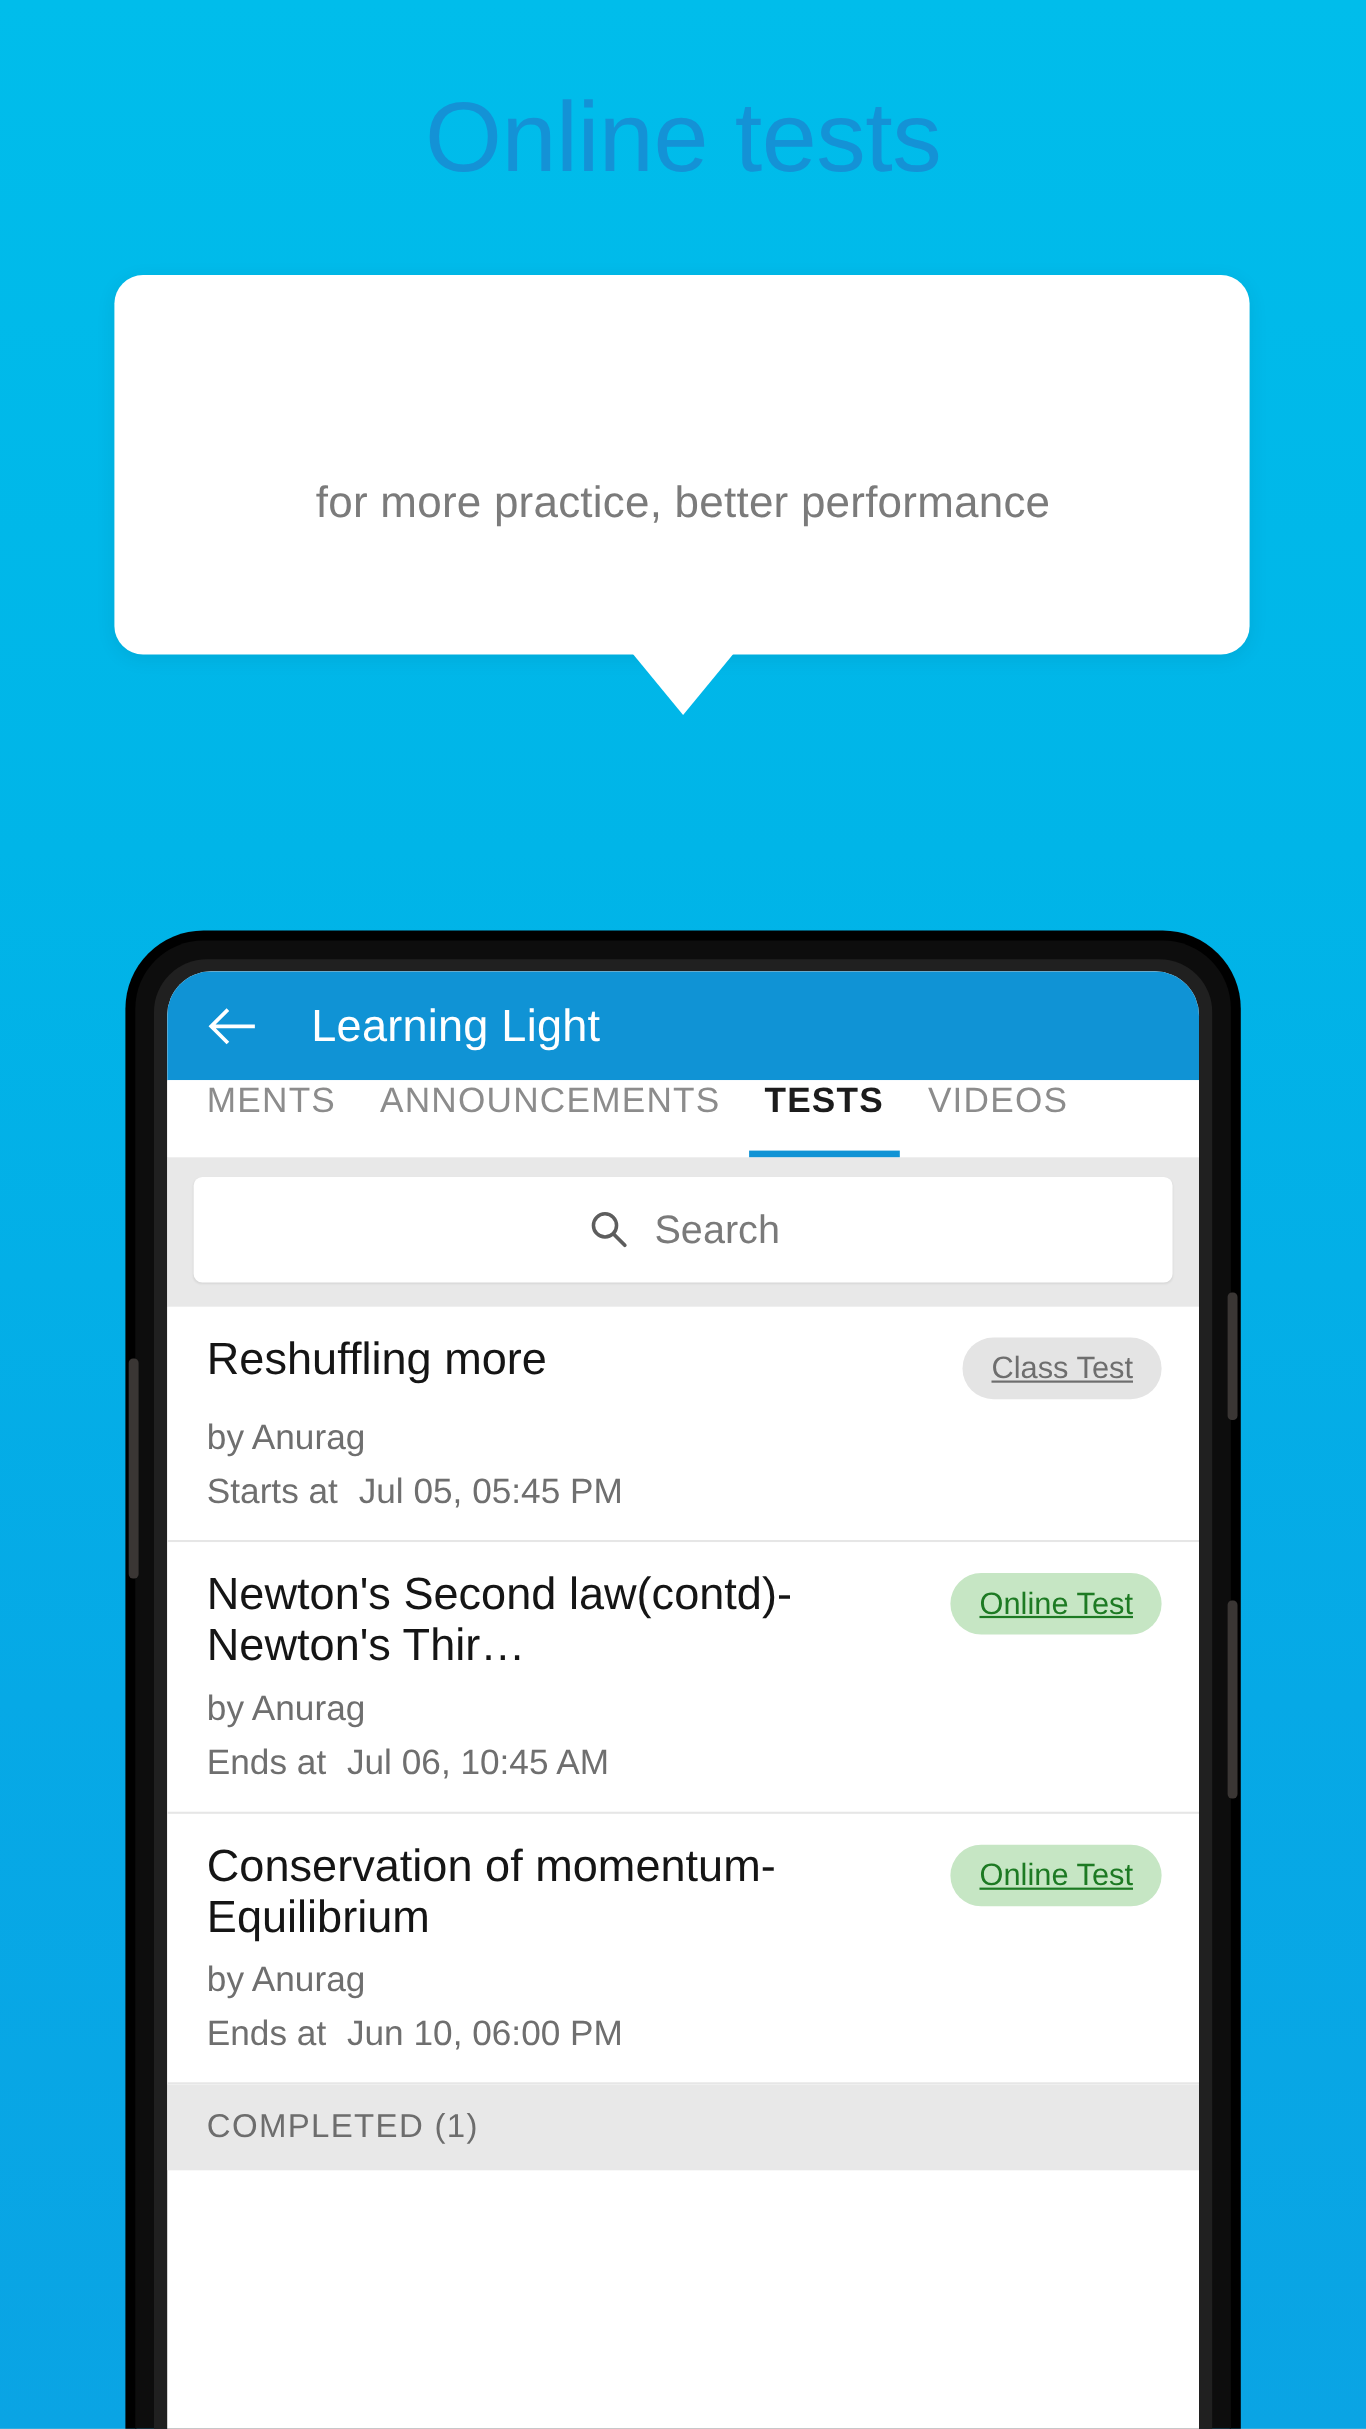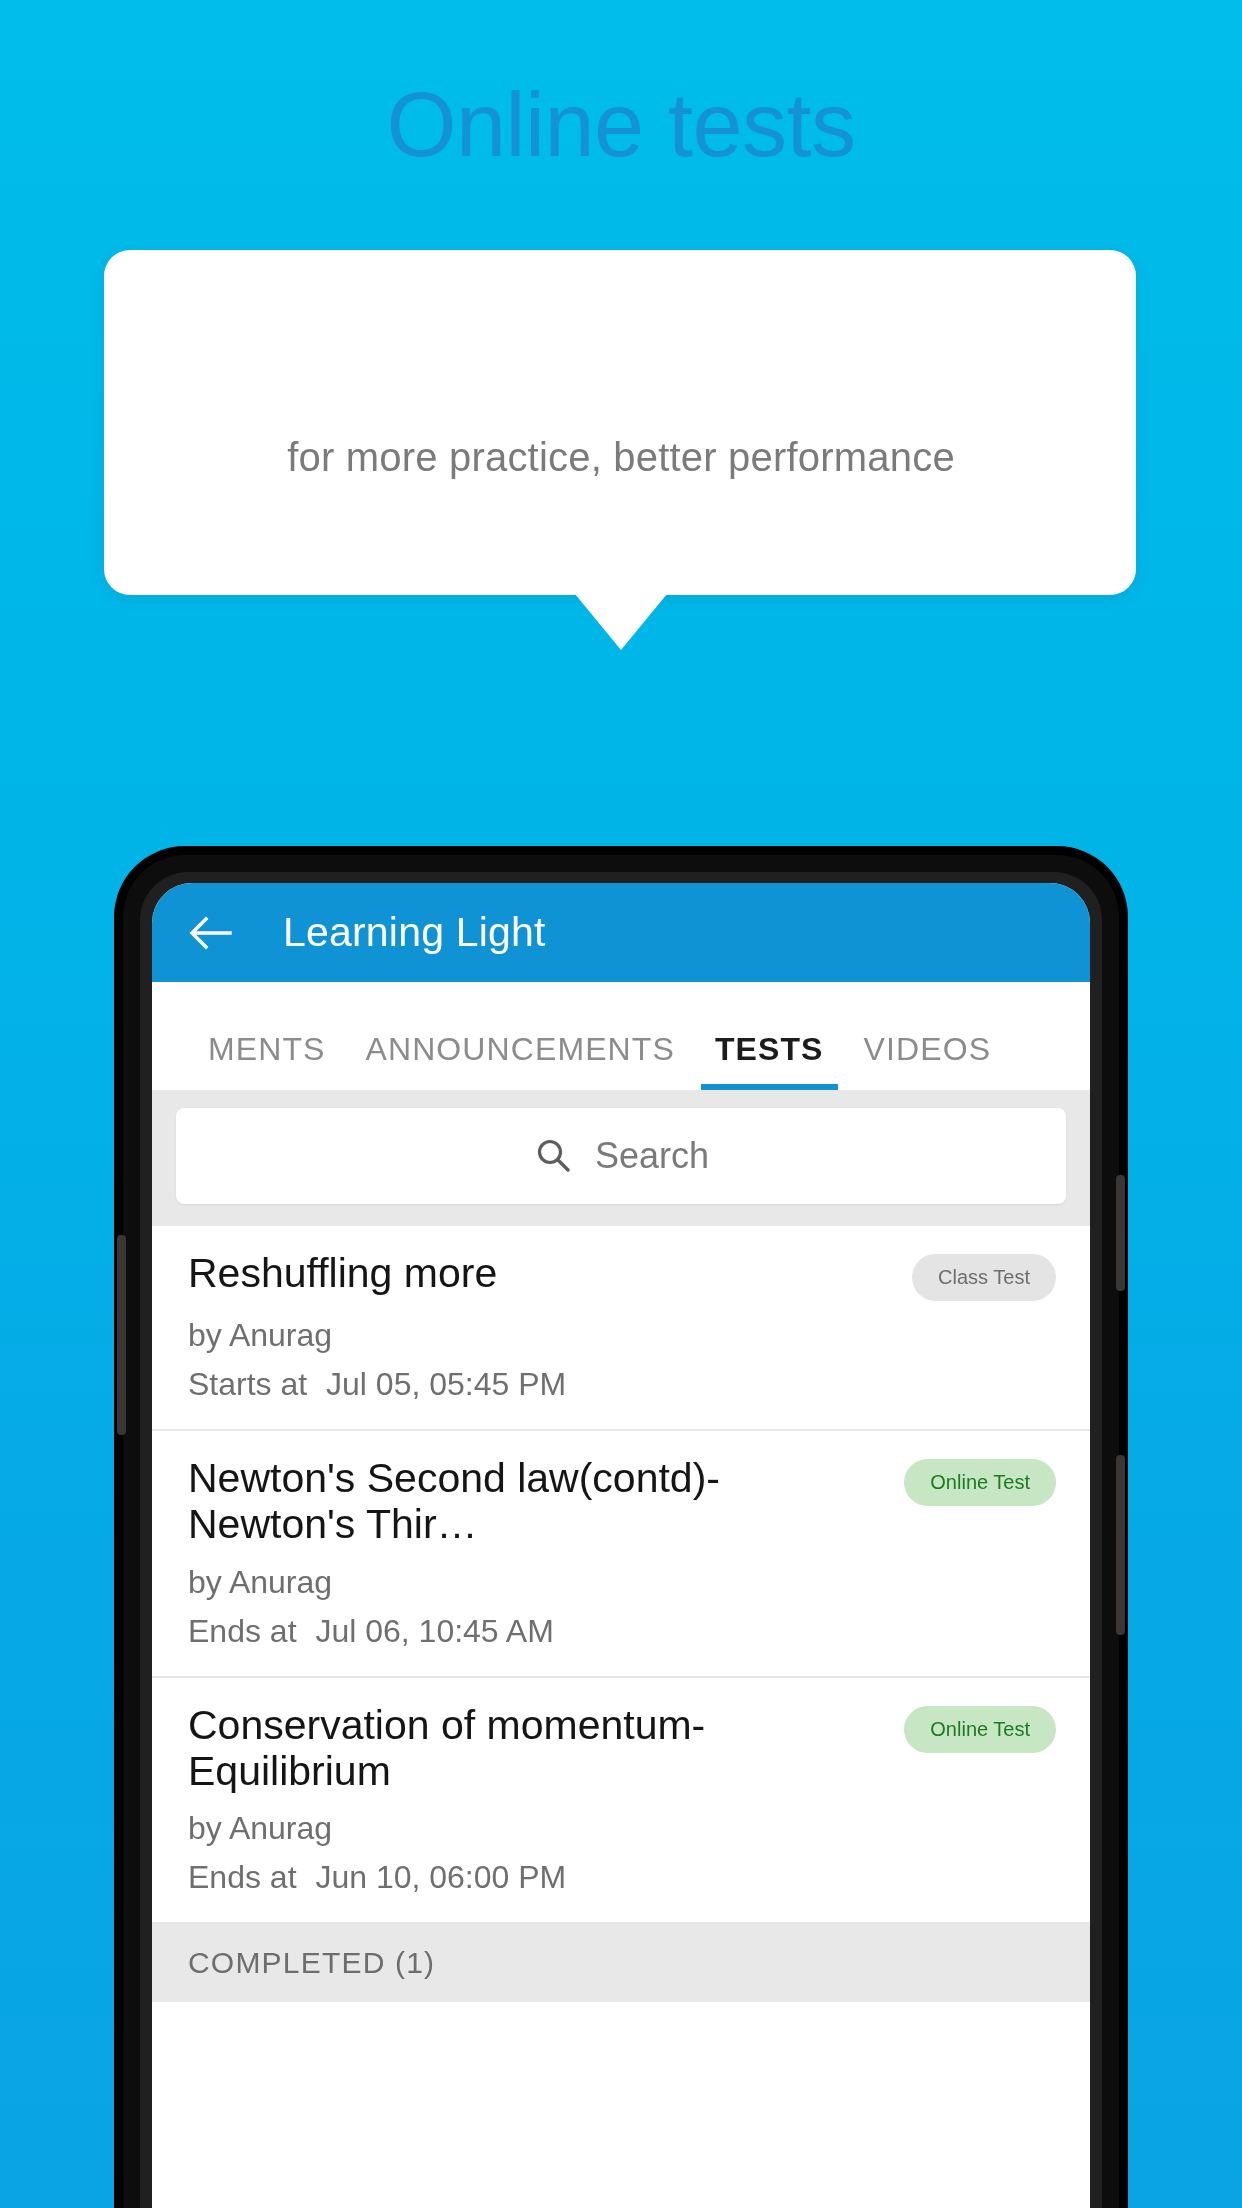--- a/index.html
+++ b/index.html
@@ -214,25 +214,24 @@
   .app-title {
     margin-left: 49px;
     font-size: 41px;
     color: #ffffff;
     font-weight: 400;
     letter-spacing: 0.2px;
   }
 
   
   .tab-bar {
-    height: 108px;
-    background: #ffffff;
-    display: flex;
-    align-items: flex-end;
-    padding-left: 36px;
+    height: 70px;
+    background: #ffffff;
+    display: flex;
+    padding-left: 16px;
     position: relative;
   }
   .tab {
     font-size: 32px;
     color: #8c8c8c;
     letter-spacing: 1.1px;
     padding: 0 20px 22px 20px;
     position: relative;
     white-space: nowrap;
   }
@@ -293,25 +292,26 @@
     gap: 18px;
   }
   .test-title {
     font-size: 41px;
     color: #151515;
     line-height: 1.13;
     max-width: 560px;
   }
   .badge {
     flex: 0 0 auto;
-    font-size: 20px;
+    font-size: 28px;
     padding: 12px 26px;
     border-radius: 30px;
     white-space: nowrap;
     margin-top: 4px;
+    text-decoration: underline;
   }
   .badge.class-test  { background: #e4e4e4; color: #6e6e6e; }
   .badge.online-test { background: #c6e6c4; color: #1d7a23; }
   .test-author {
     margin-top: 16px;
     font-size: 32px;
     color: #6f6f6f;
   }
   .test-time {
     margin-top: 12px;

